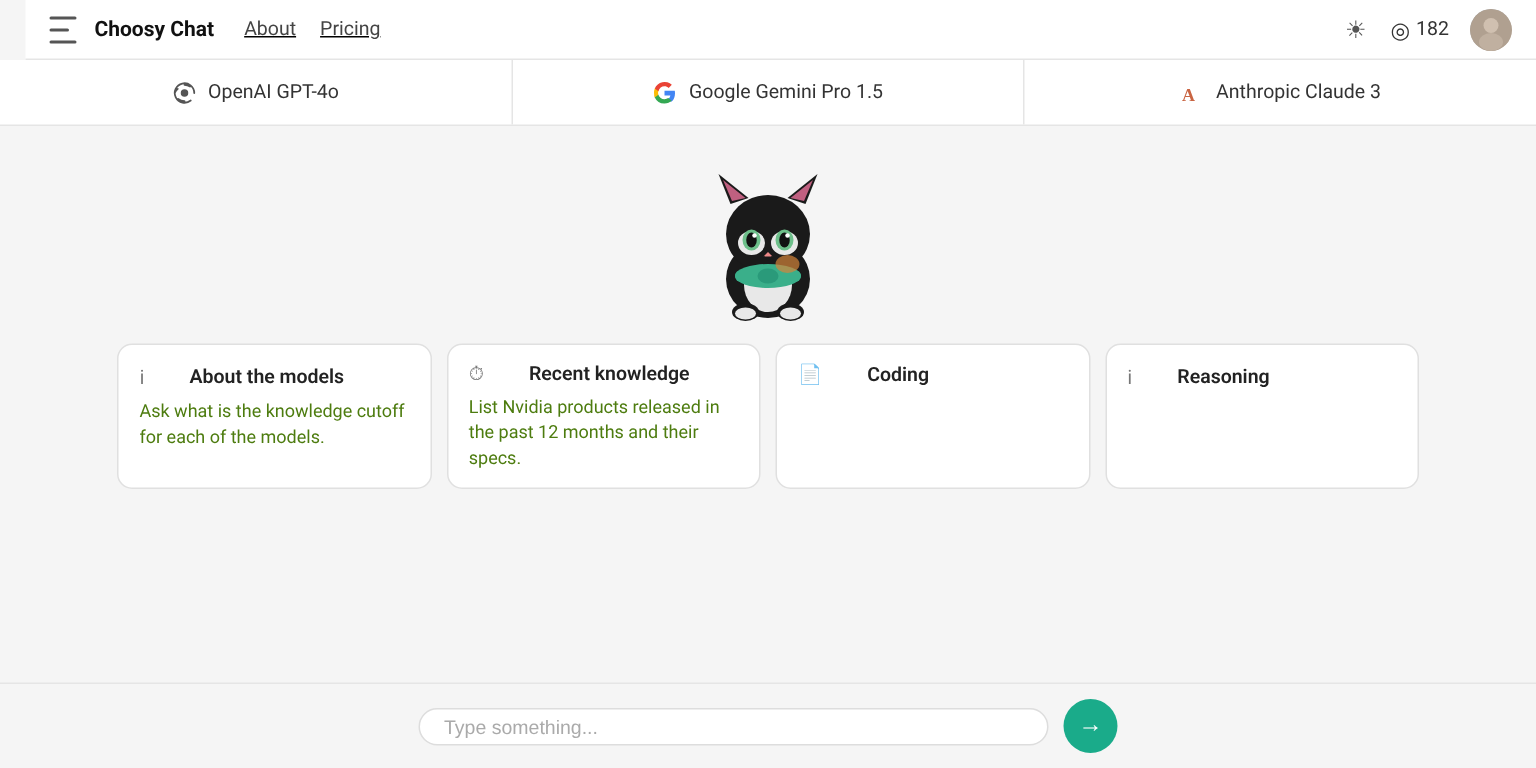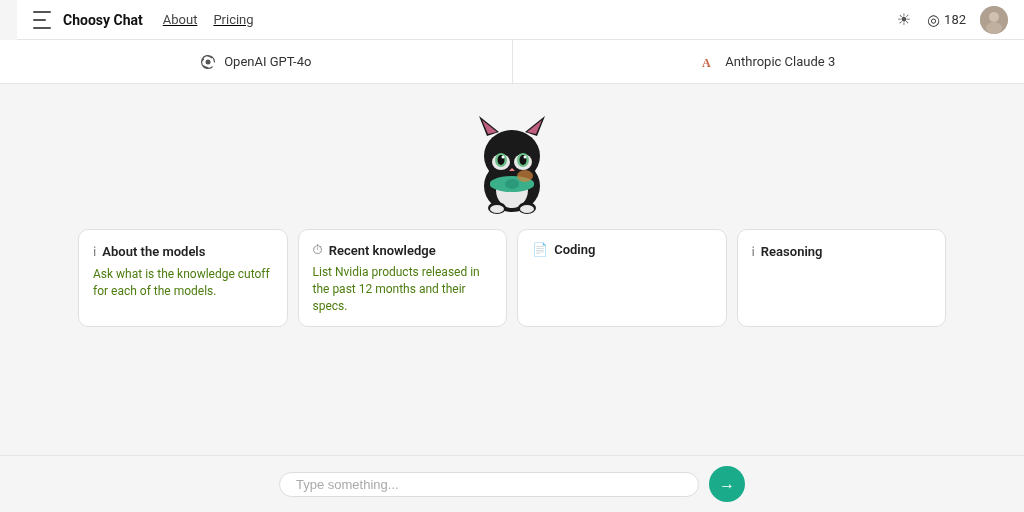--- a/index.html
+++ b/index.html
@@ -170,20 +170,21 @@
       margin-bottom: 6px;
     }
     .card-icon {
       font-size: 13px;
       color: #777;
     }
     .card-title {
       font-size: 13px;
       font-weight: 600;
       color: #222;
+      margin-left: 24px;
     }
     .card-desc {
       font-size: 12px;
       color: #4d7c0f;
       line-height: 1.4;
     }
 
     
     .input-bar {
       background: #f5f5f5;
@@ -265,20 +266,29 @@
 <div class="model-bar">
   <div class="model-item">
     <svg class="openai-logo" viewBox="0 0 16 16" fill="none" xmlns="http://www.w3.org/2000/svg">
       <path d="M14.5 8a6.5 6.5 0 1 0-2.344 4.997M8 2.5c1.4 0 2.7.45 3.75 1.2M3.5 5.25A6.48 6.48 0 0 0 1.5 8M8 13.5a6.48 6.48 0 0 1-4.25-1.58" stroke="#555" stroke-width="1.2" stroke-linecap="round"></path>
       <circle cx="8" cy="8" r="2.5" fill="#555"></circle>
     </svg>
     <span class="model-name">OpenAI GPT-4o</span>
   </div>
   <div class="model-item">
     <svg width="16" height="16" viewBox="0 0 16 16" xmlns="http://www.w3.org/2000/svg">
+      <path d="M15 8.18c0-.57-.05-1.12-.14-1.64H8v3.1h3.94a3.37 3.37 0 0 1-1.46 2.2v1.83h2.36C14.27 12.49 15 10.5 15 8.18z" fill="#4285F4"></path>
+      <path d="M8 15c1.97 0 3.62-.65 4.83-1.77l-2.36-1.83c-.65.44-1.49.7-2.47.7-1.9 0-3.51-1.28-4.08-3h-2.4v1.89A7 7 0 0 0 8 15z" fill="#34A853"></path>
+      <path d="M3.92 9.1A4.22 4.22 0 0 1 3.7 8c0-.38.07-.75.22-1.1V5.01H1.52A7 7 0 0 0 1 8c0 1.13.27 2.2.52 3l2.4-1.9z" fill="#FBBC05"></path>
+      <path d="M8 3.58c1.07 0 2.03.37 2.79 1.09l2.09-2.09A7 7 0 0 0 1.52 5.01l2.4 1.89C4.49 4.86 6.1 3.58 8 3.58z" fill="#EA4335"></path>
+    </svg>
+    <span class="model-name">Google Gemini Pro 1.5</span>
+  </div>
+  <div class="model-item">
+    <svg width="16" height="16" viewBox="0 0 16 16" xmlns="http://www.w3.org/2000/svg">
       <text x="1" y="13" font-size="12" font-weight="bold" fill="#c96442" font-family="serif">A</text>
     </svg>
     <span class="model-name">Anthropic Claude 3</span>
   </div>
 </div>
 
 <div class="main">
 
   <div class="cat-container">
     <svg width="110" height="115" viewBox="0 0 110 115" xmlns="http://www.w3.org/2000/svg">

